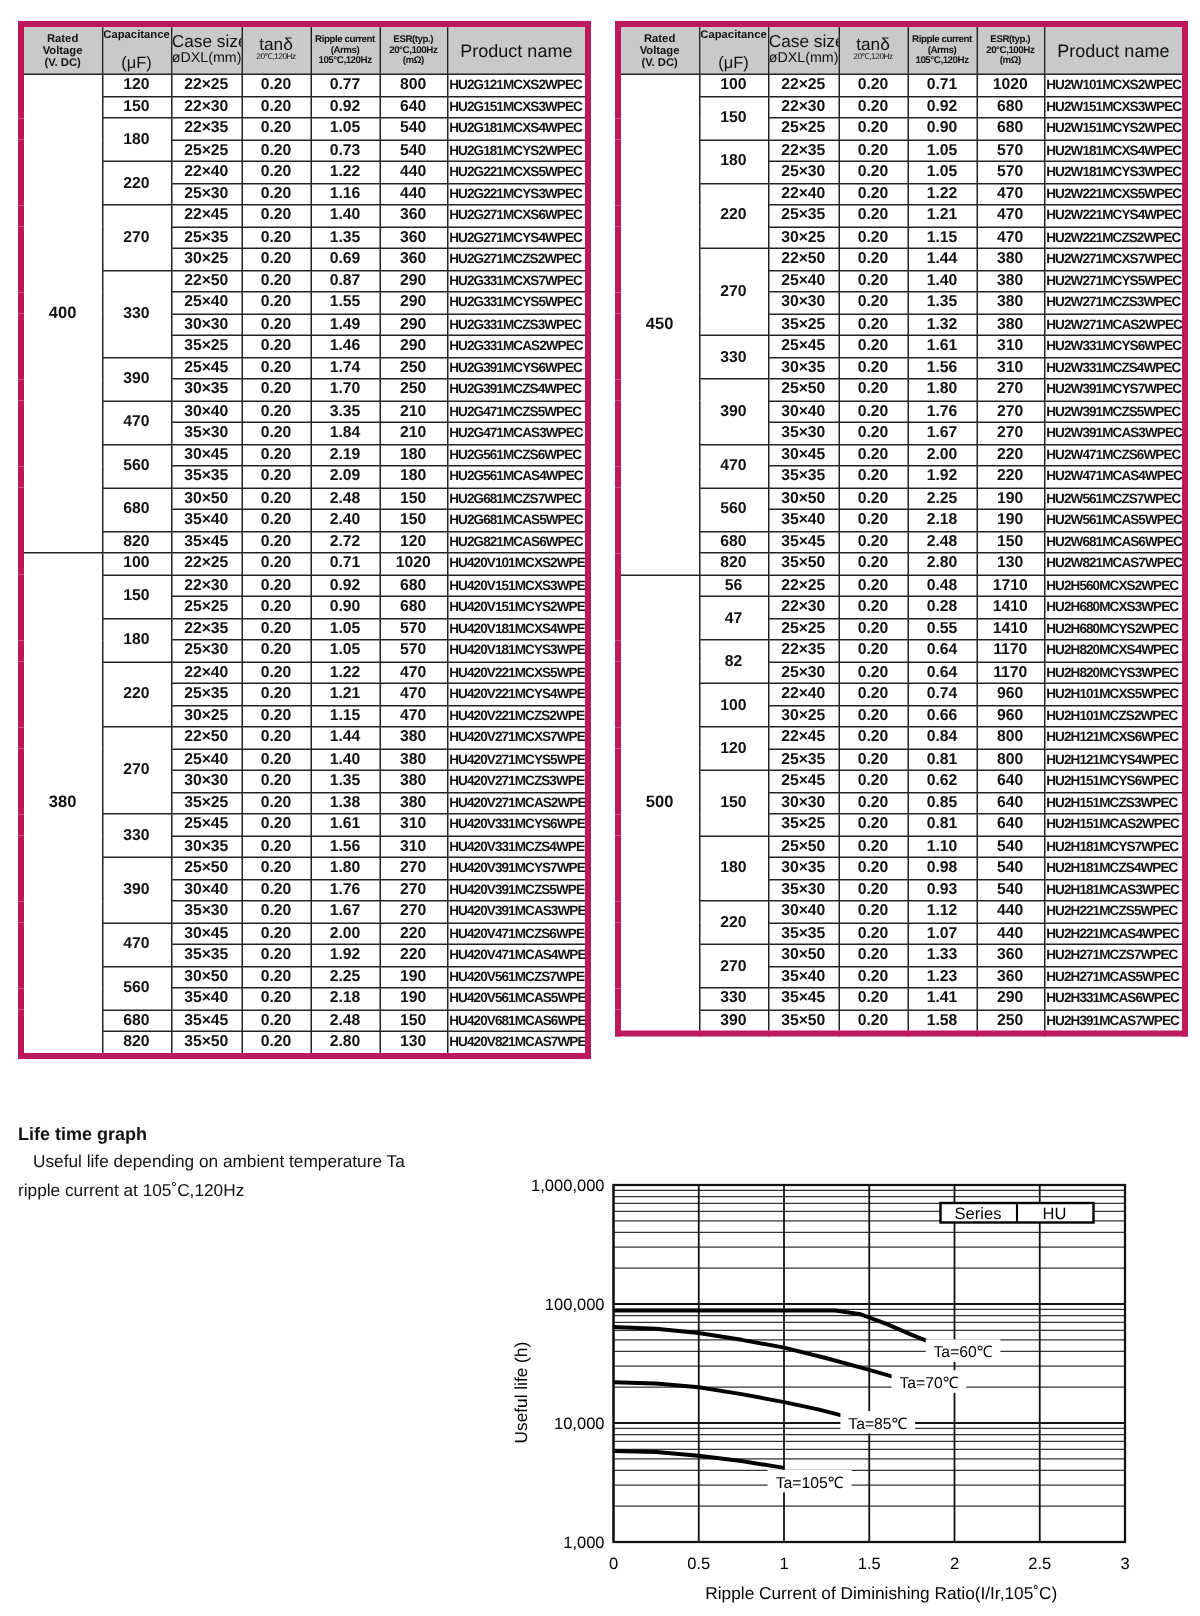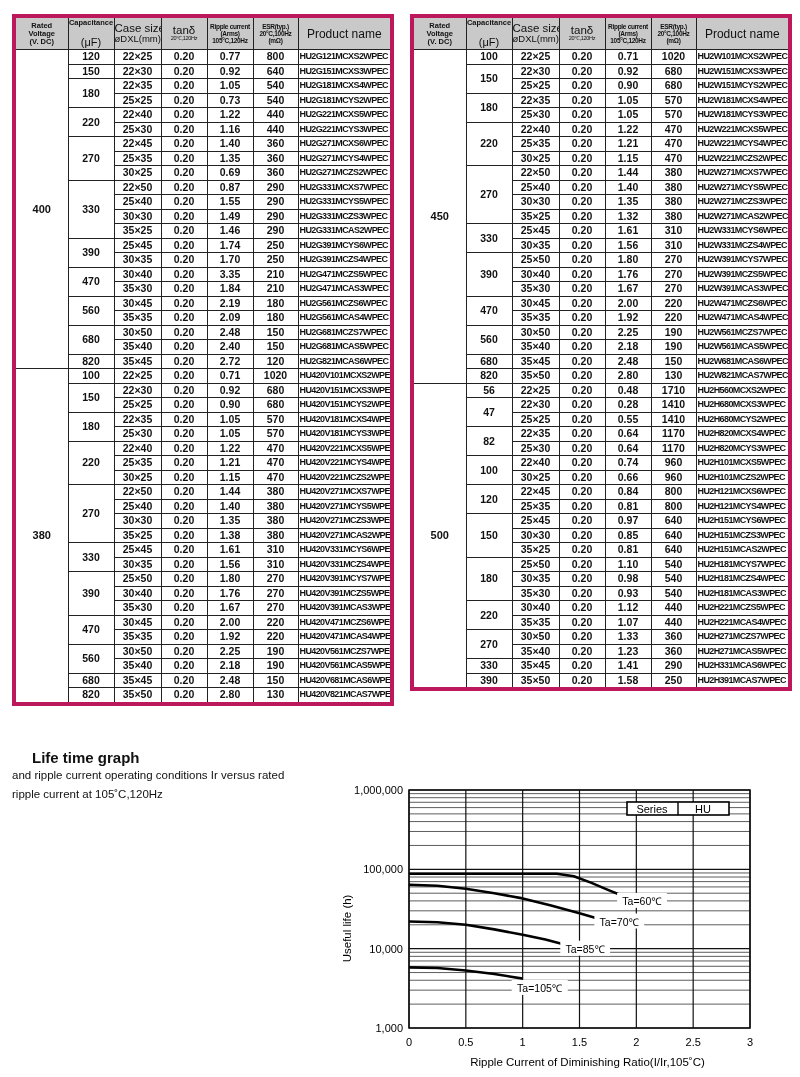--- a/index.html
+++ b/index.html
@@ -12,21 +12,21 @@
   table.spec th { background: #c9c9c9; height: 31px; line-height: 10px; font-size: 10px; }
   table.spec th .small { font-size: 6.5px; line-height: 7px; display: block; letter-spacing: -0.3px; }
   table.spec th .tiny { font-size: 5.5px; line-height: 6.5px; display:block; letter-spacing: -0.3px; }
   table.spec th.big { font-size: 11.5px; font-weight: normal; }
   table.spec th .head1 { font-size: 7.5px; line-height: 8px; display:block; }
   table.spec td.pn { text-align: left; padding-left: 1px; font-size: 9px; letter-spacing: -0.6px;
                      font-family: "Liberation Sans Narrow", "Liberation Sans", sans-serif; }
   table.spec td.volt { font-size: 11px; }
   #tbl-left { left: 12px; width: 378px; }
   #tbl-right { left: 410px; width: 378px; }
-  .life-title { position: absolute; left: 12px; top: 749px; font-size: 15px; font-weight: bold; margin-left: 20px; }
+  .life-title { position: absolute; left: 12px; top: 749px; font-size: 12px; font-weight: bold; }
   .life-desc { position: absolute; left: 12px; top: 766px; width: 330px; font-size: 11.5px; line-height: 19px; }
   .life-desc .p1 { padding-left: 10px; }
   #chart { position: absolute; left: 0; top: 770px; }
 </style>
 </head>
 <body>
 
 <table class="spec" id="tbl-left">
   <colgroup>
       <col style="width:54px">
@@ -676,21 +676,21 @@
         <td>25×35</td>
         <td>0.20</td>
         <td>0.81</td>
         <td>800</td>
         <td class="pn">HU2H121MCYS4WPEC</td>
       </tr>
       <tr>
         <td rowspan="3">150</td>
         <td>25×45</td>
         <td>0.20</td>
-        <td>0.97</td>
+        <td>0.62</td>
         <td>640</td>
         <td class="pn">HU2H151MCYS6WPEC</td>
       </tr>
       <tr>
         <td>30×30</td>
         <td>0.20</td>
         <td>0.85</td>
         <td>640</td>
         <td class="pn">HU2H151MCZS3WPEC</td>
       </tr>
@@ -767,21 +767,21 @@
         <td>0.20</td>
         <td>1.58</td>
         <td>250</td>
         <td class="pn">HU2H391MCAS7WPEC</td>
       </tr>
     </tbody>
 </table>
 
 <div class="life-title">Life time graph</div>
 <div class="life-desc">
-  <div>and ripple current operating conditions Ir versus rated</div>
+  <div class="p1">Useful life depending on ambient temperature Ta</div>
   <div>ripple current at 105˚C,120Hz</div>
 </div>
 
 <svg id="chart" width="800" height="307">
     <line x1="409" x2="750" y1="234.1182870106575" y2="234.1182870106575" stroke="#333" stroke-width="0.8"></line>
     <line x1="409" x2="750" y1="220.14838045890676" y2="220.14838045890676" stroke="#333" stroke-width="0.8"></line>
     <line x1="409" x2="750" y1="210.23657402131496" y2="210.23657402131496" stroke="#333" stroke-width="0.8"></line>
     <line x1="409" x2="750" y1="202.5483796560092" y2="202.5483796560092" stroke="#333" stroke-width="0.8"></line>
     <line x1="409" x2="750" y1="196.26666746956425" y2="196.26666746956425" stroke="#333" stroke-width="0.8"></line>
     <line x1="409" x2="750" y1="190.95555549220228" y2="190.95555549220228" stroke="#333" stroke-width="0.8"></line>

